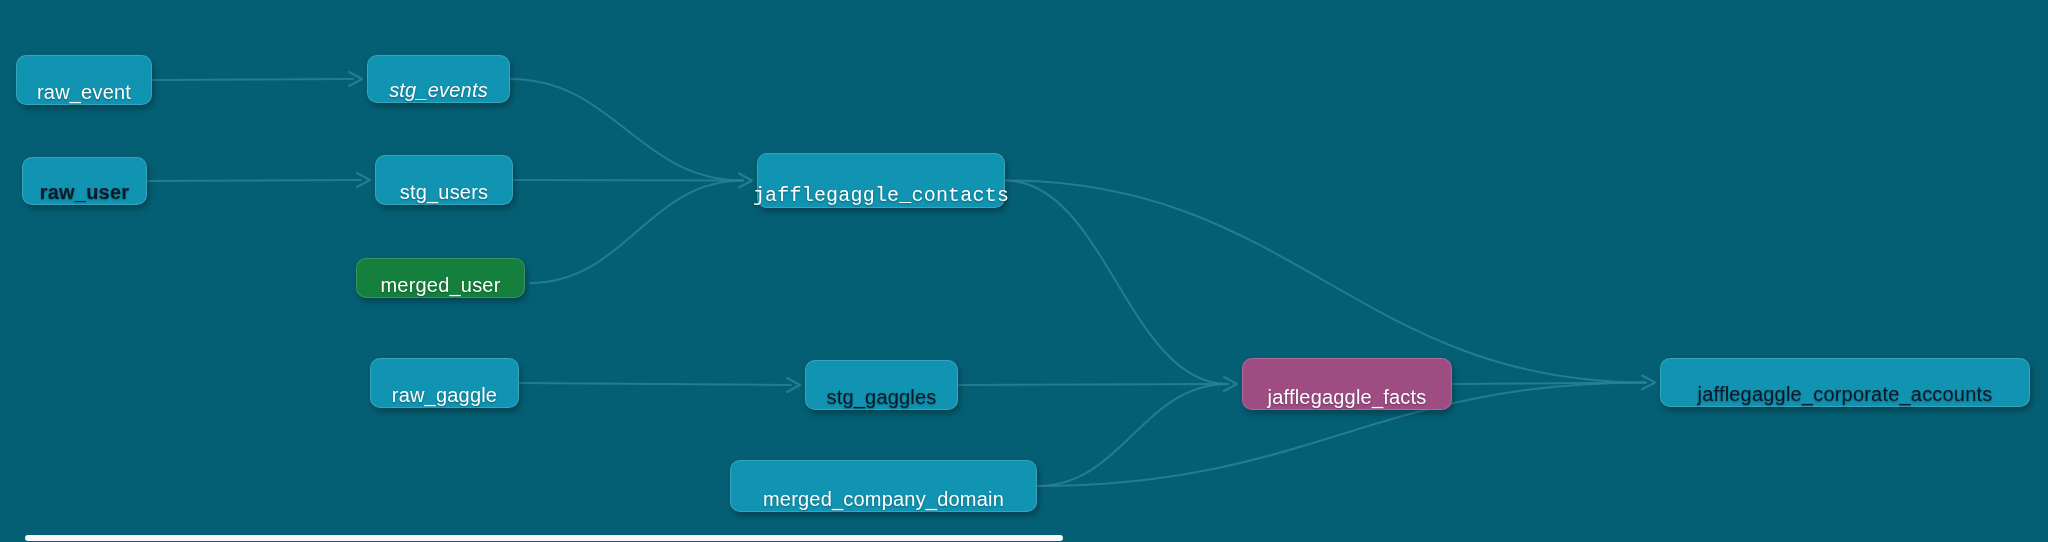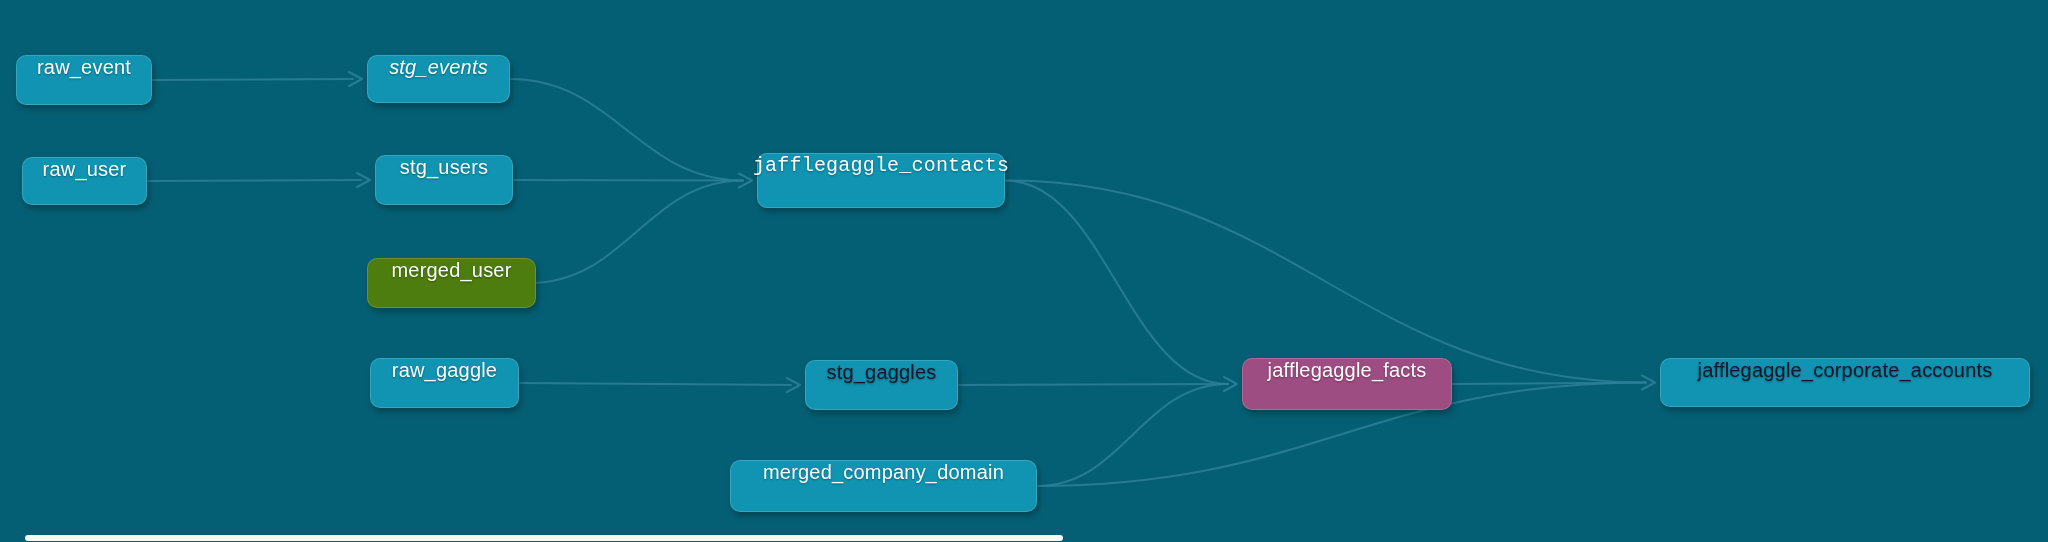--- a/index.html
+++ b/index.html
@@ -20,21 +20,21 @@
     left: 0;
     top: 0;
     width: 2048px;
     height: 542px;
     display: block;
   }
   .dag-node {
     position: absolute;
     box-sizing: border-box;
     display: flex;
-    align-items: flex-start;
+    align-items: flex-end;
     justify-content: center;
     border-radius: 10px;
     border: 1px solid rgba(255,255,255,0.16);
     box-shadow: 2px 4px 6px rgba(0,0,0,0.28);
     cursor: pointer;
     white-space: nowrap;
   }
   .dag-node .node-label {
     color: #FFFFFF;
     font-size: 20px;
@@ -89,29 +89,29 @@
       <path d="M 1642 375.5 L 1655 382.5 L 1642 389.5" class="arrowhead-path" stroke="#2B8099"></path>
     </svg>
   <div id="node-layer">
       <div class="dag-node" style="left: 16px; top: 55px; width: 136px; height: 50px; background: rgb(16, 148, 177);">
         <span class="node-label" style="color: rgb(255, 255, 255);">raw_event</span>
       </div>
       <div class="dag-node" style="left: 367px; top: 55px; width: 143px; height: 48px; background: rgb(16, 148, 177);">
         <span class="node-label" style="color: rgb(255, 255, 255); font-style: italic;">stg_events</span>
       </div>
       <div class="dag-node" style="left: 22px; top: 157px; width: 125px; height: 48px; background: rgb(16, 148, 177);">
-        <span class="node-label" style="color: #ffffff;">raw_user</span>
+        <span class="node-label" style="color: #0f172a; font-weight: bold;">raw_user</span>
       </div>
       <div class="dag-node" style="left: 375px; top: 155px; width: 138px; height: 50px; background: rgb(16, 148, 177);">
         <span class="node-label" style="color: rgb(255, 255, 255);">stg_users</span>
       </div>
       <div class="dag-node" style="left: 757px; top: 153px; width: 248px; height: 55px; background: rgb(16, 148, 177); font-family: Liberation Mono, monospace;">
         <span class="node-label" style="color: rgb(255, 255, 255);">jafflegaggle_contacts</span>
       </div>
-      <div class="dag-node" style="left: 367px; top: 258px; width: 169px; height: 50px; background: #4d7c0f;">
+      <div class="dag-node" style="left: 356px; top: 258px; width: 169px; height: 40px; background: #15803d;">
         <span class="node-label" style="color: rgb(255, 255, 255);">merged_user</span>
       </div>
       <div class="dag-node" style="left: 370px; top: 358px; width: 149px; height: 50px; background: rgb(16, 148, 177);">
         <span class="node-label" style="color: rgb(255, 255, 255);">raw_gaggle</span>
       </div>
       <div class="dag-node" style="left: 805px; top: 360px; width: 153px; height: 50px; background: rgb(16, 148, 177);">
         <span class="node-label" style="color: #0f172a;">stg_gaggles</span>
       </div>
       <div class="dag-node" style="left: 1242px; top: 358px; width: 210px; height: 52px; background: rgb(158, 77, 131);">
         <span class="node-label" style="color: rgb(255, 255, 255);">jafflegaggle_facts</span>

